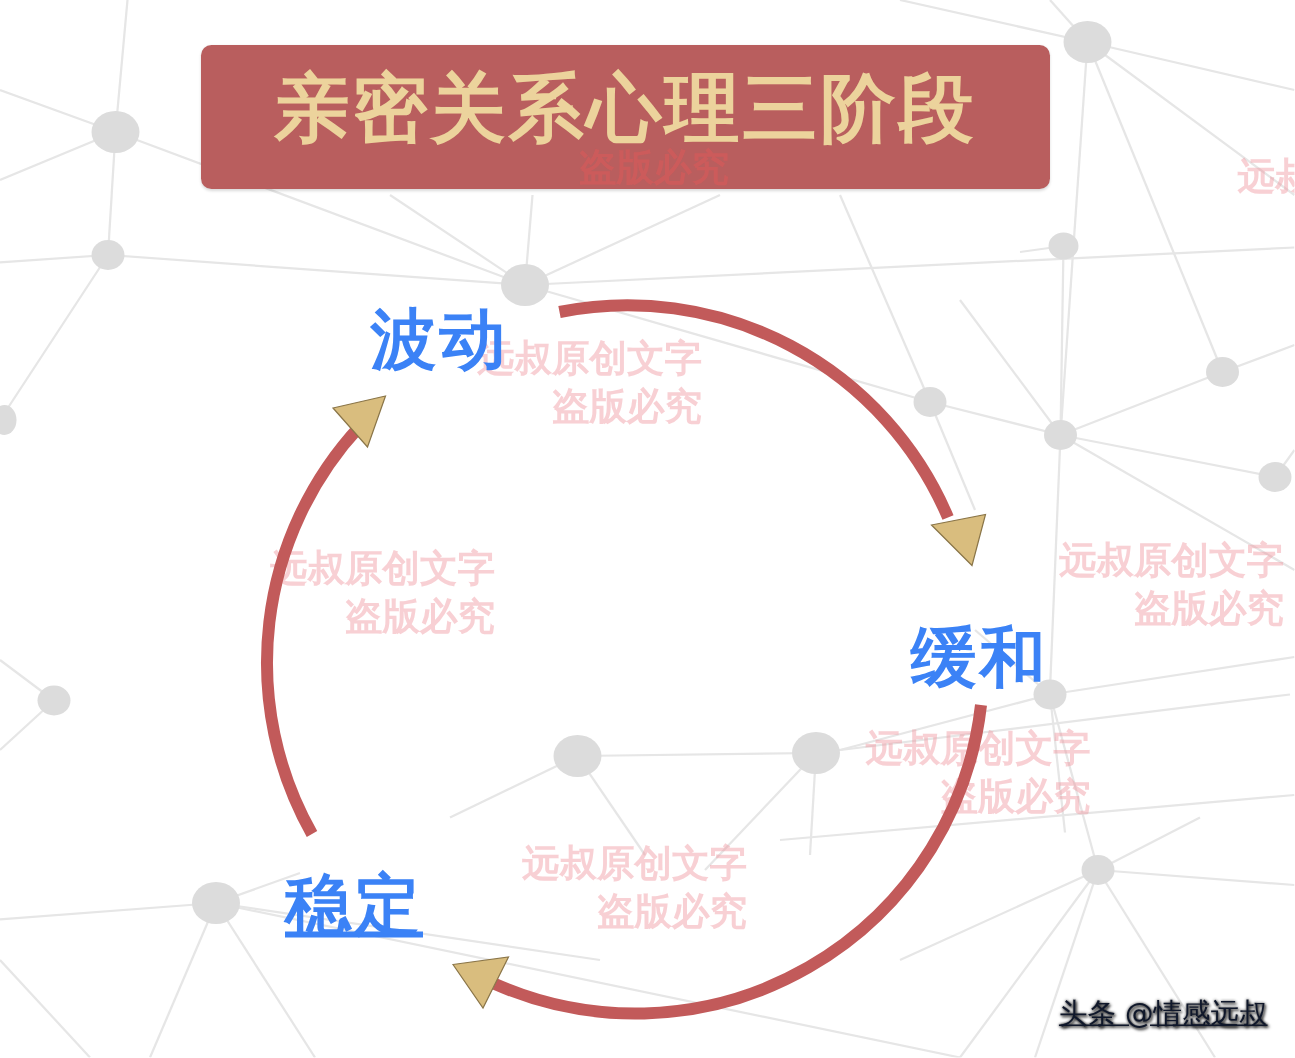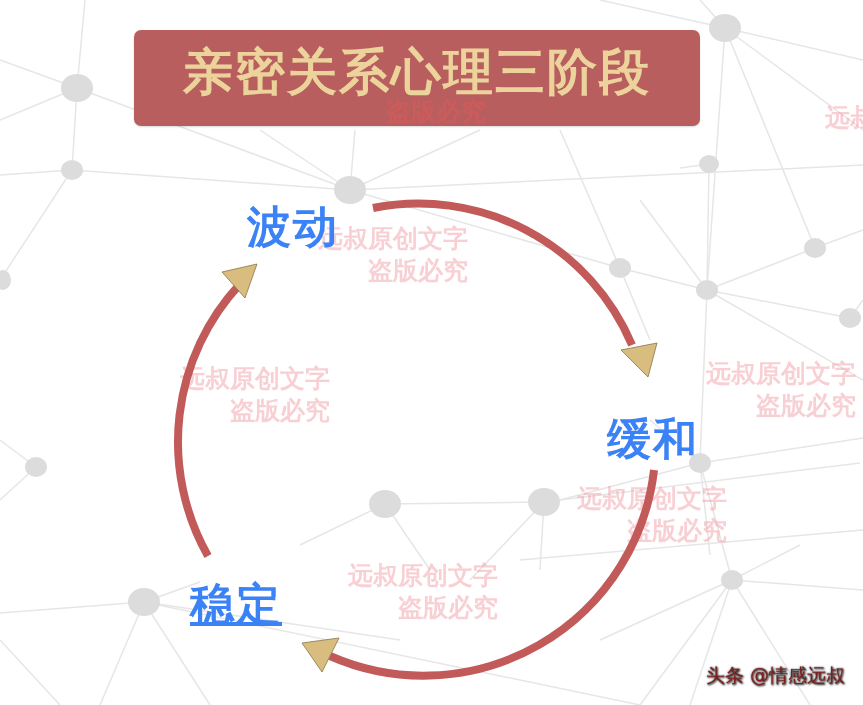--- a/index.html
+++ b/index.html
@@ -4,21 +4,21 @@
 <style>
   html, body { margin:0; padding:0; }
   body { width:863px; height:705px; position:relative; overflow:hidden; background:#ffffff; font-family:"DejaVu Sans", sans-serif; }
   #bg { position:absolute; left:0; top:0; width:863px; height:705px; }
   .banner { position:absolute; left:134px; top:30px; width:566px; height:96px; background:#b95e5e; border-radius:7px; box-shadow:0 1px 2px rgba(0,0,0,0.15); display:flex; align-items:center; justify-content:center; }
   .banner-title { color:#ecd39c; font-size:50px; font-weight:bold; letter-spacing:2px; margin-top:-12px; }
   #diagram { position:absolute; left:0; top:0; width:863px; height:705px; }
   .stage { position:absolute; color:#3b82f6; font-size:44px; font-weight:bold; letter-spacing:2px; line-height:1; }
   .wm { position:absolute; color:rgba(240,150,160,0.45); font-size:25px; line-height:32px; text-align:right; font-weight:bold; white-space:nowrap; }
   .wm span { display:block; }
-  .footer { position:absolute; right:18px; bottom:16px; color:#7f1d1d; font-size:19px; text-shadow:0 0 2px #333, 1px 1px 2px #222; }
+  .footer { position:absolute; right:18px; bottom:16px; color:#0f172a; font-size:19px; text-shadow:0 0 2px #333, 1px 1px 2px #222;text-decoration:underline; }
 </style>
 </head>
 <body>
 
 <svg id="bg" viewBox="0 0 863 705" xmlns="http://www.w3.org/2000/svg">
   <g stroke="#e6e6e6" stroke-width="1.5" fill="none">
     <line x1="77" y1="88" x2="0" y2="60"></line>
     <line x1="77" y1="88" x2="0" y2="120"></line>
     <line x1="77" y1="88" x2="85" y2="0"></line>
     <line x1="77" y1="88" x2="72" y2="170"></line>

